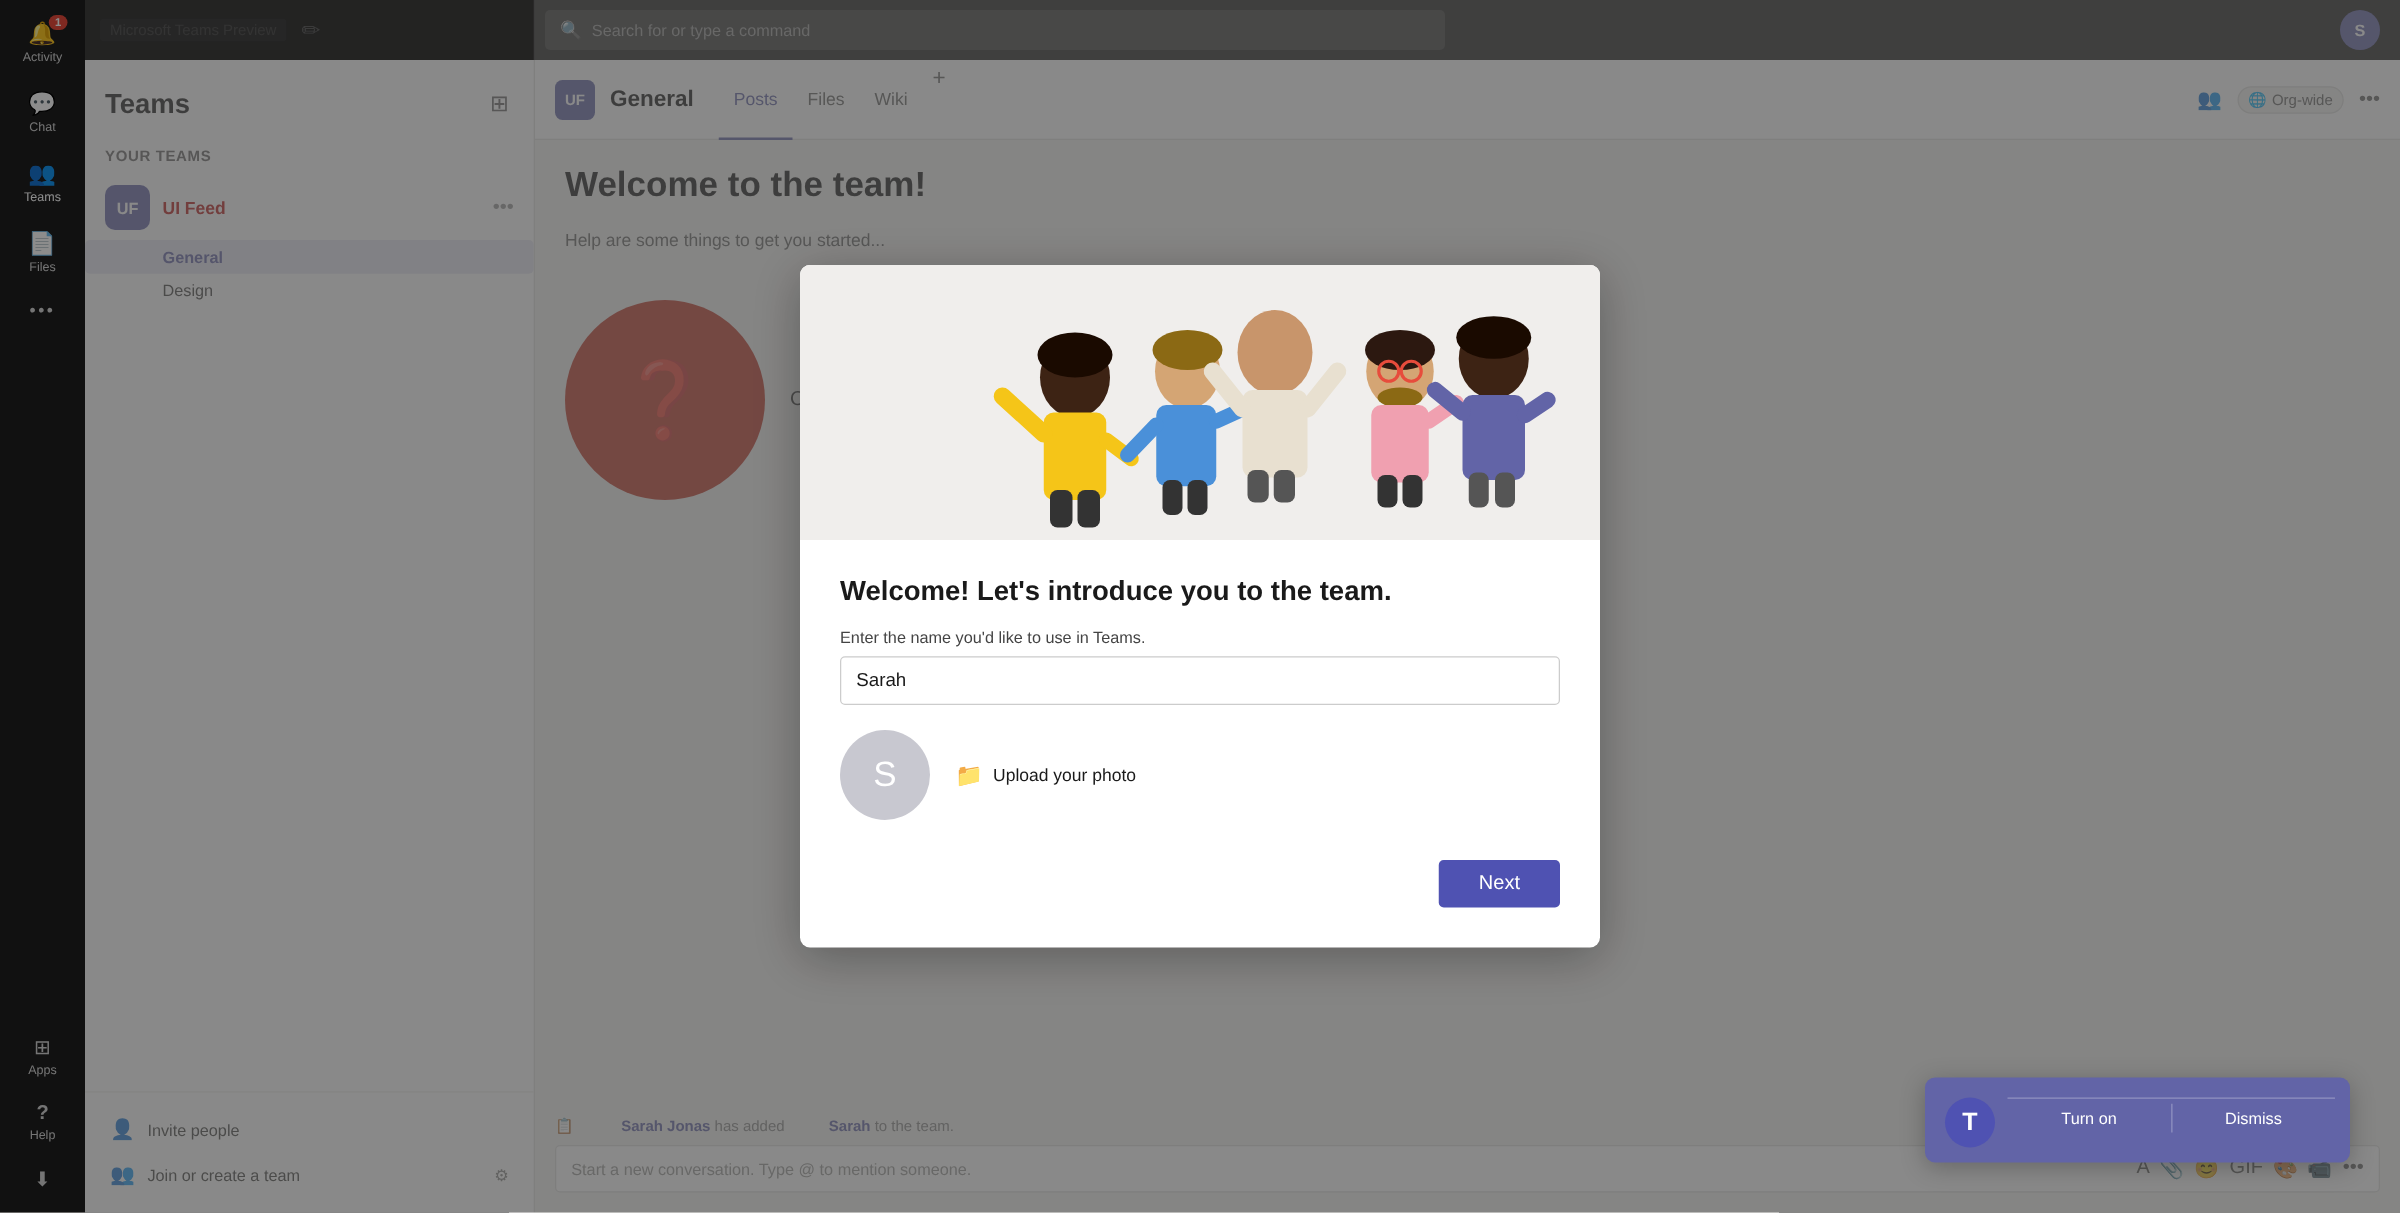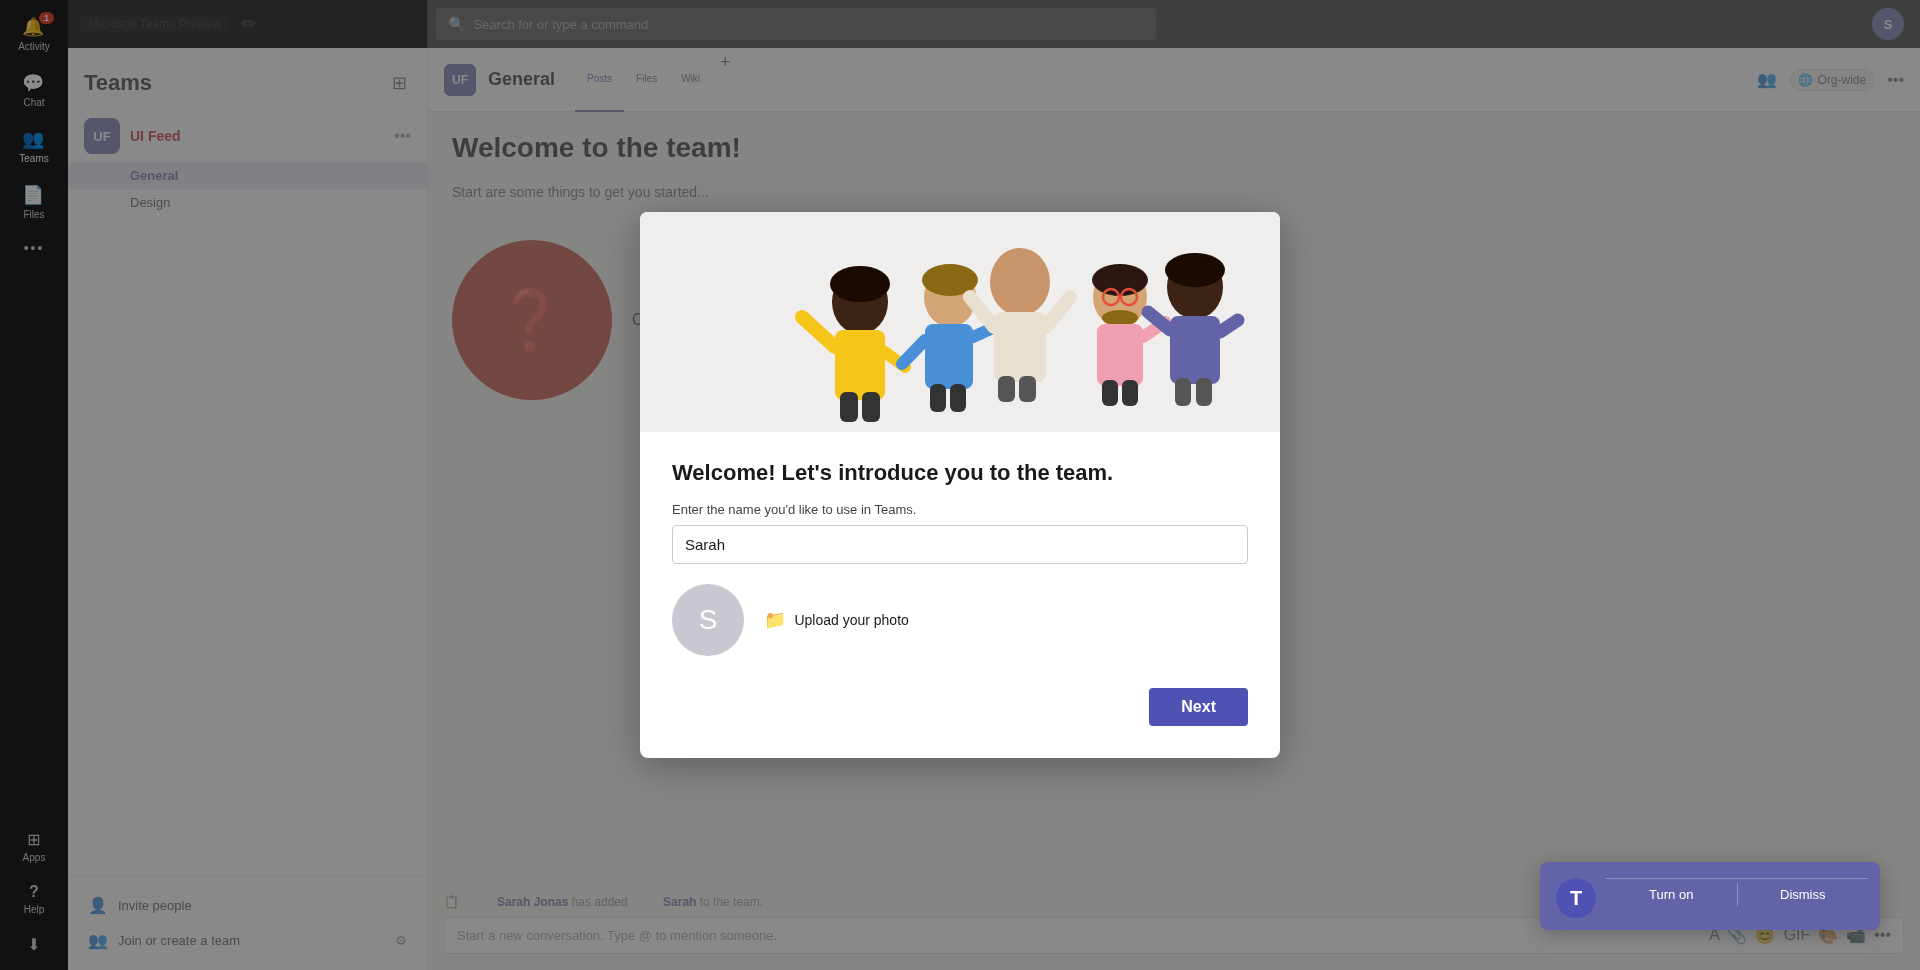--- a/index.html
+++ b/index.html
@@ -224,21 +224,21 @@
       font-weight: 700;
       color: #1a1a1a;
     }
     .channel-tabs {
       display: flex;
       gap: 0;
       margin-left: 8px;
     }
     .channel-tab {
       padding: 16px 12px;
-      font-size: 10px;
+      font-size: 14px;
       color: #666;
       cursor: pointer;
       border-bottom: 2px solid transparent;
       height: 100%;
       display: flex;
       align-items: center;
     }
     .channel-tab.active {
       color: #6264a7;
       border-bottom: 2px solid #6264a7;
@@ -402,21 +402,21 @@
       justify-content: flex-end;
       margin-top: 32px;
     }
     .next-btn {
       background: #4f52b2;
       color: #fff;
       border: none;
       border-radius: 4px;
       padding: 10px 32px;
       font-size: 16px;
-      font-weight: 700;
+      font-weight: 400;
       cursor: pointer;
       font-family: 'Segoe UI', sans-serif;
     }
 
     
     .notification-toast {
       position: fixed;
       bottom: 40px;
       right: 40px;
       background: #6264a7;
@@ -524,20 +524,21 @@
 
   <div style="background:#1f1f1f;height:48px;display:flex;align-items:center;padding:0 12px;gap:8px;">
     <span style="color:#999;font-size:12px;background:#3a3a3a;padding:2px 8px;border-radius:3px;">Microsoft Teams Preview</span>
     <button class="compose-btn" style="font-size:18px;color:#d6d6d6;">✏</button>
   </div>
 
   <div class="teams-panel-header">
     <span class="teams-title">Teams</span>
     <button class="filter-btn">⊞</button>
   </div>
+  <div class="teams-section-label">Your teams</div>
 
   <div class="team-item">
     <div class="team-avatar">UF</div>
     <div class="team-info">
       <div class="team-name">UI Feed</div>
     </div>
     <span class="team-more">•••</span>
   </div>
   <div class="channel-item active">General</div>
   <div class="channel-item">Design</div>
@@ -580,21 +581,21 @@
         <span>🌐</span>
         <span>Org-wide</span>
       </div>
       <button class="header-icon-btn">•••</button>
     </div>
   </div>
 
   <div class="content-area">
     <div class="welcome-section">
       <h1>Welcome to the team!</h1>
-      <p>Start are some things to get you started...</p>
+      <p>Help are some things to get you started...</p>
     </div>
 
     <div style="margin-top:40px;display:flex;align-items:center;gap:20px;">
       <div style="width:160px;height:160px;border-radius:50%;background:#c0392b;display:flex;align-items:center;justify-content:center;flex-shrink:0;">
         <span style="font-size:60px;">❓</span>
       </div>
       <span style="font-size:16px;color:#444;">Open the FAQs</span>
     </div>
   </div>
 

